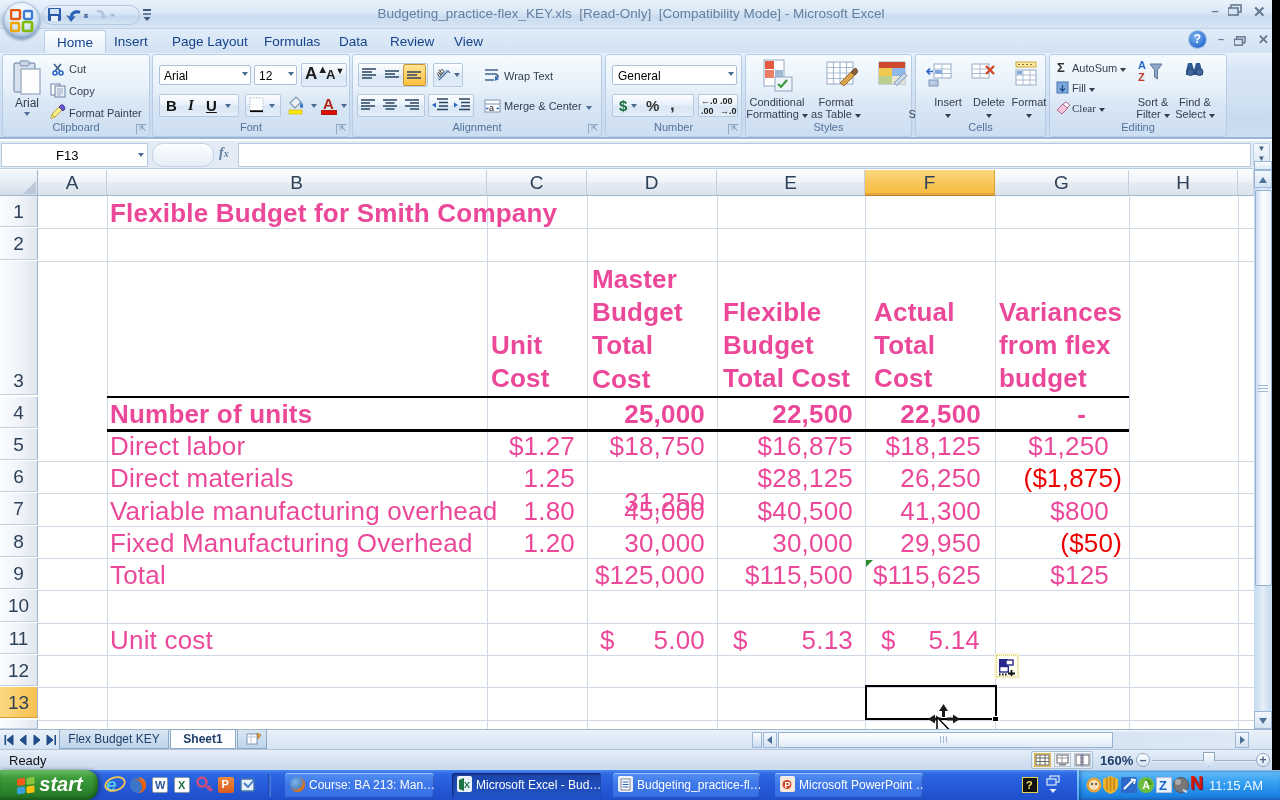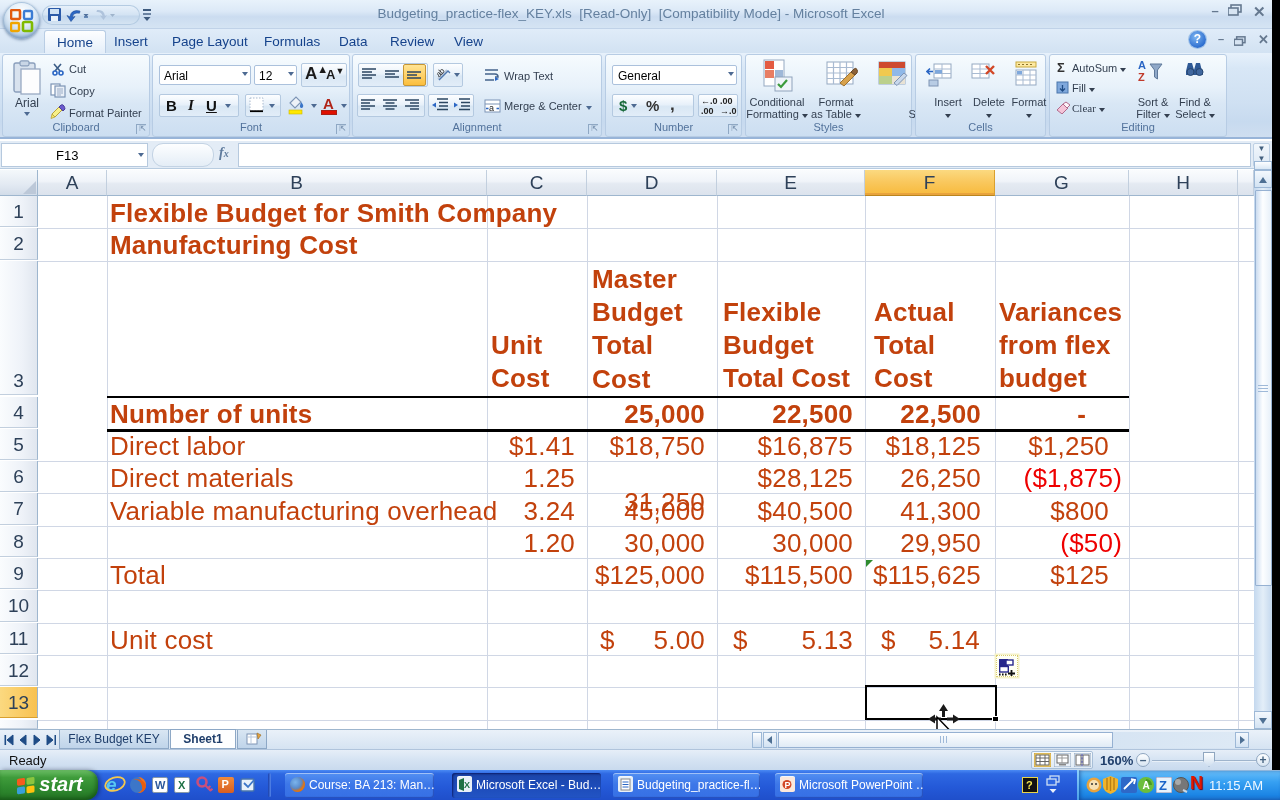--- a/index.html
+++ b/index.html
@@ -62,21 +62,21 @@
 #corner { position:absolute; left:0; top:170px; width:38px; height:26px;
   background:linear-gradient(#F4F8FB,#E2E9F2 60%,#D2DCE9); border-right:1px solid #9EB6CE; border-bottom:1px solid #9EB6CE;}
 .colhdr { position:absolute; top:170px; height:26px; text-align:center; font-size:19px; color:#2E4159;
   background:linear-gradient(#FAFCFE,#F0F4F9 45%,#E4EAF2 55%,#DCE3ED);
   border-right:1px solid #C2CFDE; border-bottom:1px solid #9EB6CE; line-height:26px;}
 .colhdr.sel { background:linear-gradient(#FBD980,#F9C75C 50%,#F7BA3C); border-right:1px solid #D9A02F; border-bottom:1px solid #BA851E; box-shadow:inset 0 -2px 0 #E8A33C; }
 .rowhdr { position:absolute; left:0; width:38px; text-align:center; font-size:19px; color:#2E4159;
   background:linear-gradient(90deg,#FAFCFE,#EEF2F8 60%,#E0E6EF);
   border-right:1px solid #9EB6CE; border-bottom:1px solid #C2CFDE; }
 .rowhdr.sel { background:linear-gradient(90deg,#FBD980,#F8C150); border-bottom:1px solid #D9A02F; }
-.cell { position:absolute; font-size:26px; color:#c2410c; white-space:nowrap; line-height:29px; letter-spacing:0.2px; }
+.cell { position:absolute; font-size:26px; color:#ec4899; white-space:nowrap; line-height:29px; letter-spacing:0.2px; }
 .num { text-align:right; }
 .r3 { line-height:33.2px; }
 .b { font-weight:bold; }
 .red { color:#EE0000; }
 .gv { position:absolute; width:1px; background:#D0D7E5; top:196px; height:533px; }
 .gh { position:absolute; left:38px; width:1216px; height:1px; background:#D0D7E5; }
 
 
 #tabbar { left:0; top:729px; width:1272px; height:20px; background:linear-gradient(#EAF1F9,#D5E3F2); border-top:1px solid #9EB6CE;}
 .sheettab { position:absolute; top:0; height:19px; font-size:12px; line-height:18px; padding:0 8px; text-align:center;
@@ -393,49 +393,49 @@
   <div class="abs" style="left:1254px;top:170px;width:18px;height:559px;background:linear-gradient(90deg,#C4D8EE,#E3EEF8 50%,#C4D8EE);"></div>
   <div class="abs" style="left:1254px;top:161px;width:18px;height:9px;background:linear-gradient(#FDFEFF,#D9E7F5);border:1px solid #9DB8D6;"></div>
   <div class="abs" style="left:1254px;top:170px;width:18px;height:18px;background:linear-gradient(#F3F8FD,#D3E3F3);border:1px solid #9DB8D6;"></div>
   <div class="abs" style="left:1258.5px;top:177px;width:0;height:0;border-left:4.5px solid transparent;border-right:4.5px solid transparent;border-bottom:6px solid #4E7094;"></div>
   <div class="abs" style="left:1254.5px;top:190px;width:17px;height:396px;background:linear-gradient(90deg,#CBDcf0,#FDFEFF 45%,#E7F0F9);border:1px solid #96B1D2;border-radius:1px;"></div>
   <div class="abs" style="left:1258px;top:385px;width:10px;height:1px;background:#9FB9D8;box-shadow:0 3px 0 #9FB9D8,0 6px 0 #9FB9D8;"></div>
   <div class="abs" style="left:1254px;top:711px;width:18px;height:18px;background:linear-gradient(#F3F8FD,#D3E3F3);border:1px solid #9DB8D6;"></div>
   <div class="abs" style="left:1258.5px;top:718px;width:0;height:0;border-left:4.5px solid transparent;border-right:4.5px solid transparent;border-top:6px solid #4E7094;"></div>
 
   <div class="cell b" style="left:110px;top:199px;">Flexible Budget for Smith Company</div>
-  <div class="cell b" style="left:110px;top:231px;">Manufacturing Cost</div>
   <div class="cell b r3" style="left:491px;top:329px;">Unit<br>Cost</div>
   <div class="cell b r3" style="left:592px;top:263px;">Master<br>Budget<br>Total<br>Cost</div>
   <div class="cell b r3" style="left:723px;top:296px;">Flexible<br>Budget<br>Total Cost</div>
   <div class="cell b r3" style="left:874px;top:296px;">Actual<br>Total<br>Cost</div>
   <div class="cell b r3" style="left:999px;top:296px;">Variances<br>from flex<br>budget</div>
   <div class="cell b" style="left:110px;top:400px;">Number of units</div>
   <div class="cell b num" style="left:587px;width:118px;top:400px;">25,000</div>
   <div class="cell b num" style="left:735px;width:118px;top:400px;">22,500</div>
   <div class="cell b num" style="left:863px;width:118px;top:400px;">22,500</div>
   <div class="cell b num" style="left:968px;width:118px;top:400px;">-</div>
   <div class="cell" style="left:110px;top:432px;">Direct labor</div>
-  <div class="cell num" style="left:457px;width:118px;top:432px;">$1.41</div>
+  <div class="cell num" style="left:457px;width:118px;top:432px;">$1.27</div>
   <div class="cell num" style="left:587px;width:118px;top:432px;">$18,750</div>
   <div class="cell num" style="left:735px;width:118px;top:432px;">$16,875</div>
   <div class="cell num" style="left:863px;width:118px;top:432px;text-align:right;">$18,125</div>
   <div class="cell num" style="left:991px;width:118px;top:432px;">$1,250</div>
   <div class="cell" style="left:110px;top:464px;">Direct materials</div>
   <div class="cell num" style="left:457px;width:118px;top:464px;">1.25</div>
   <div class="cell num" style="left:587px;width:118px;top:464px;margin-top:24px;">31,250</div>
   <div class="cell num" style="left:735px;width:118px;top:464px;">$28,125</div>
   <div class="cell num" style="left:863px;width:118px;top:464px;">26,250</div>
   <div class="cell num red" style="left:1004px;width:118px;top:464px;">($1,875)</div>
   <div class="cell" style="left:110px;top:497px;">Variable manufacturing overhead</div>
-  <div class="cell num" style="left:457px;width:118px;top:497px;">3.24</div>
+  <div class="cell num" style="left:457px;width:118px;top:497px;">1.80</div>
   <div class="cell num" style="left:587px;width:118px;top:497px;">45,000</div>
   <div class="cell num" style="left:735px;width:118px;top:497px;">$40,500</div>
   <div class="cell num" style="left:863px;width:118px;top:497px;">41,300</div>
   <div class="cell num" style="left:991px;width:118px;top:497px;">$800</div>
+  <div class="cell" style="left:110px;top:529px;">Fixed Manufacturing Overhead</div>
   <div class="cell num" style="left:457px;width:118px;top:529px;">1.20</div>
   <div class="cell num" style="left:587px;width:118px;top:529px;">30,000</div>
   <div class="cell num" style="left:735px;width:118px;top:529px;">30,000</div>
   <div class="cell num" style="left:863px;width:118px;top:529px;">29,950</div>
   <div class="cell num red" style="left:1004px;width:118px;top:529px;">($50)</div>
   <div class="cell" style="left:110px;top:561px;">Total</div>
   <div class="cell num" style="left:587px;width:118px;top:561px;">$125,000</div>
   <div class="cell num" style="left:735px;width:118px;top:561px;">$115,500</div>
   <div class="cell num" style="left:863px;width:118px;top:561px;">$115,625</div>
   <div class="cell num" style="left:991px;width:118px;top:561px;">$125</div>

